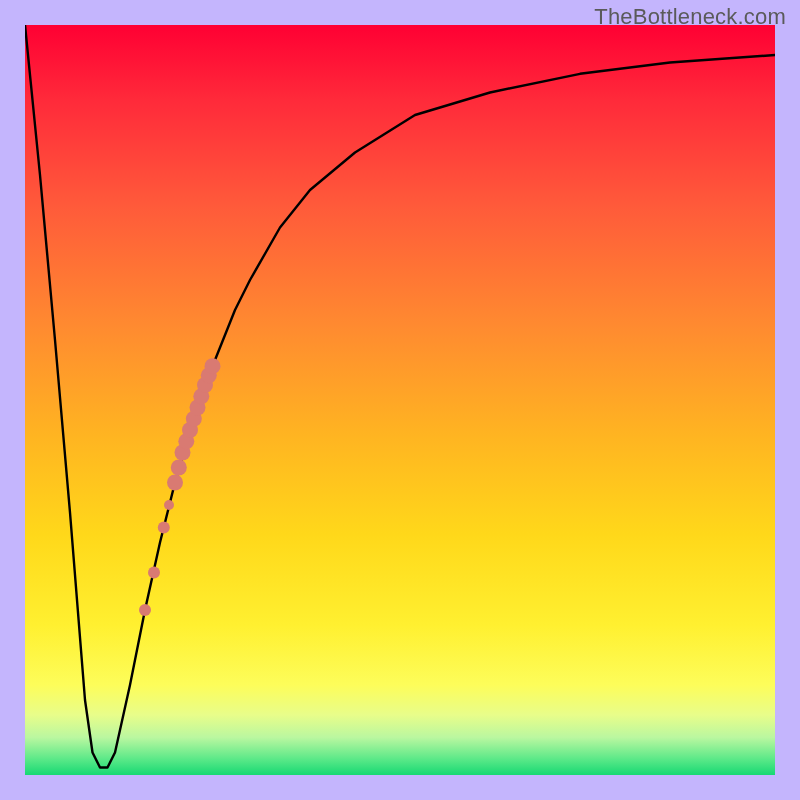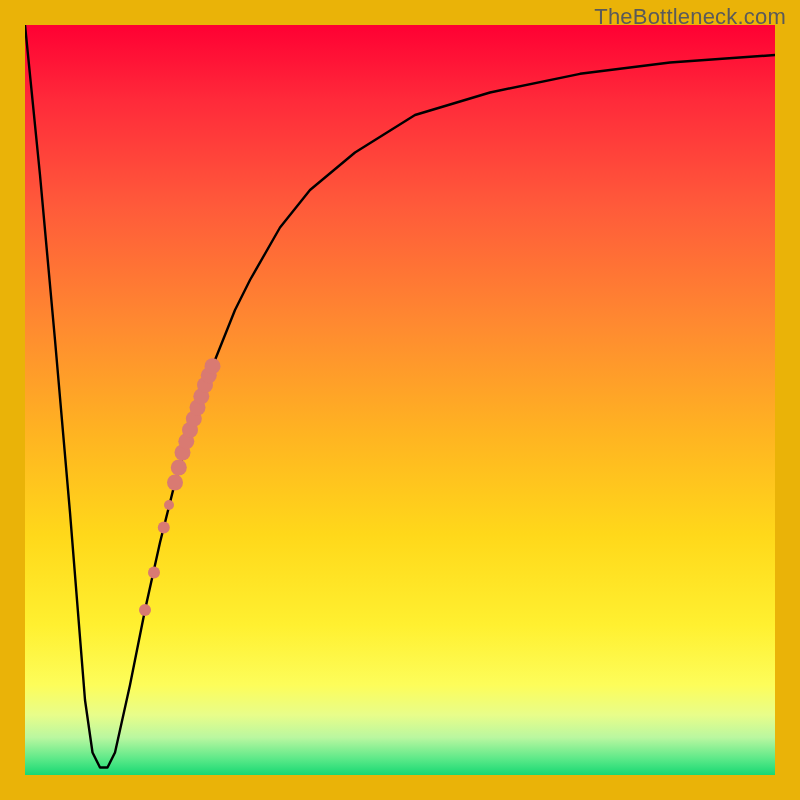--- a/index.html
+++ b/index.html
@@ -8,21 +8,21 @@
     width: 800px;
     height: 800px;
     overflow: hidden;
     background: #000;
     font-family: Arial, Helvetica, sans-serif;
   }
   .frame {
     position: absolute;
     left: 0; top: 0;
     width: 800px; height: 800px;
-    background: #eab308;
+    background: #c4b5fd;
   }
   .plot {
     position: absolute;
     left: 25px;
     top: 25px;
     width: 750px;
     height: 750px;
     overflow: hidden;
   }
   .gradient {

